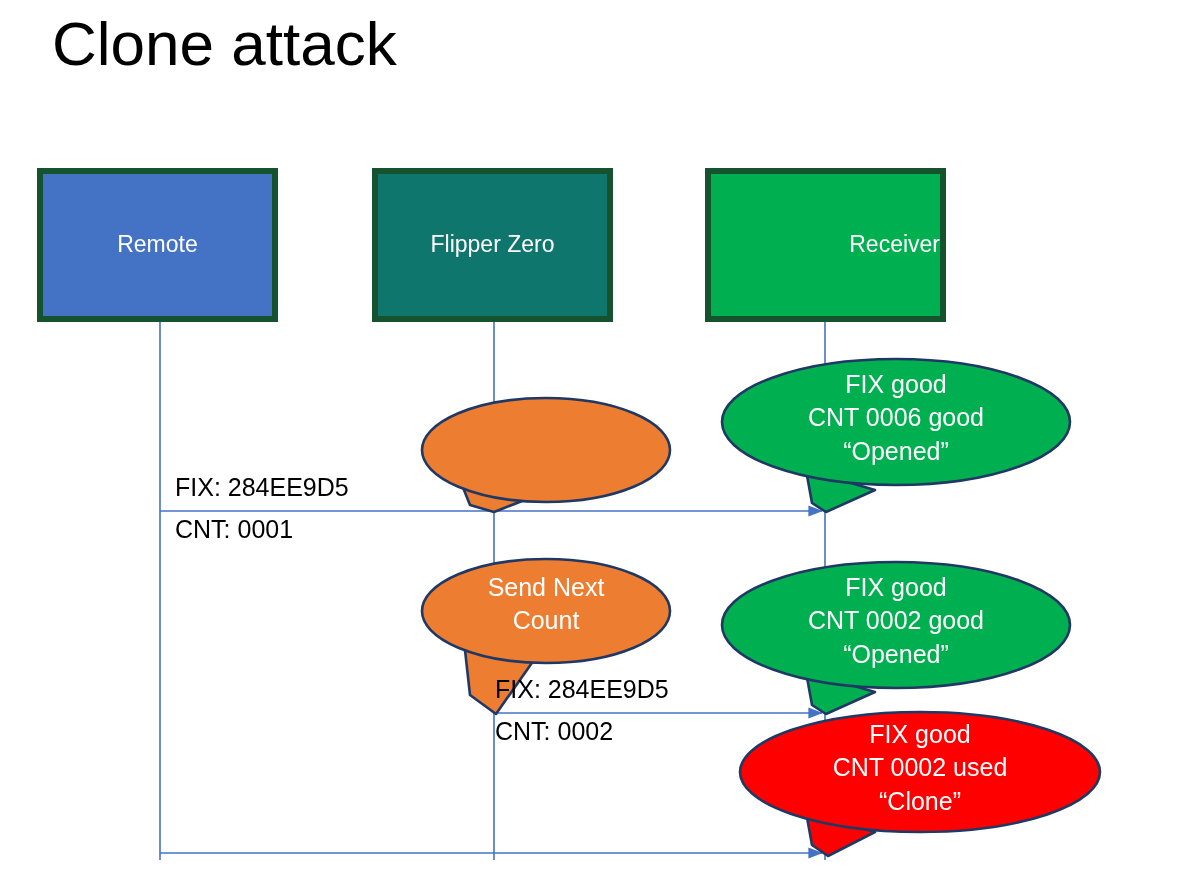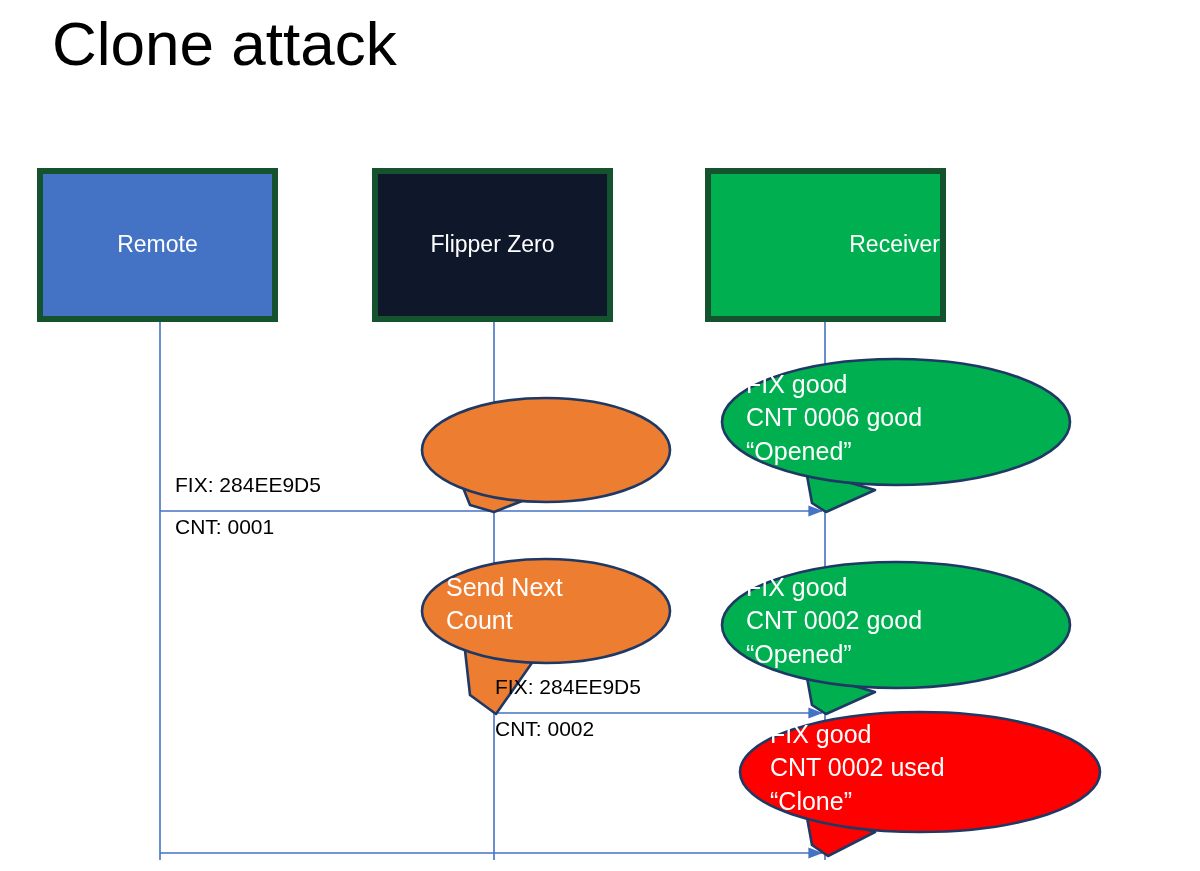--- a/index.html
+++ b/index.html
@@ -53,31 +53,32 @@
     font-size: 23px;
     font-weight: 400;
     text-align: center;
     line-height: 1.2;
     white-space: nowrap;
   }
 
   
   .msg-label {
     position: absolute;
-    font-size: 21px;
+    font-size: 25px;
     color: #000000;
     white-space: nowrap;
     line-height: 1.15;
   }
 
   
   .bubble-text {
     position: absolute;
     color: #ffffff;
     font-size: 25px;
+    text-align: center;
     line-height: 1.33;
     white-space: nowrap;
     pointer-events: none;
   }
 </style>
 </head>
 <body>
 
 <div id="slide">
 
@@ -121,21 +122,21 @@
       <ellipse cx="920" cy="772" rx="180" ry="60" fill="#FF0000" stroke="#1F3864" stroke-width="2.6"></ellipse>
     </g>
   </svg>
 
   <div class="slide-title">Clone attack</div>
 
   <div class="actor-box" style="left:37px; top:168px; width:241px; height:154px; background:#4472C4;">
     <span class="actor-label">Remote</span>
   </div>
 
-  <div class="actor-box" style="left:372px; top:168px; width:241px; height:154px; background:#0f172a;">
+  <div class="actor-box" style="left:372px; top:168px; width:241px; height:154px; background:#0f766e;">
     <span class="actor-label">Flipper Zero</span>
   </div>
 
   <div class="actor-box" style="left:705px; top:168px; width:241px; height:154px; background:#00B050;justify-content:flex-end;">
     <span class="actor-label">Receiver</span>
   </div>
 
   <div class="msg-label" style="left:175px; top:473px;">FIX: 284EE9D5</div>
   <div class="msg-label" style="left:175px; top:515px;">CNT: 0001</div>
 

